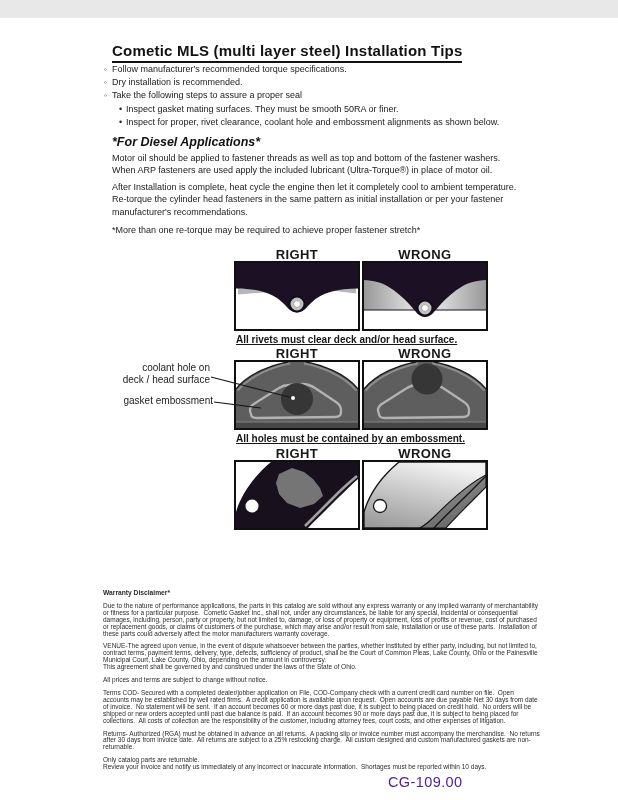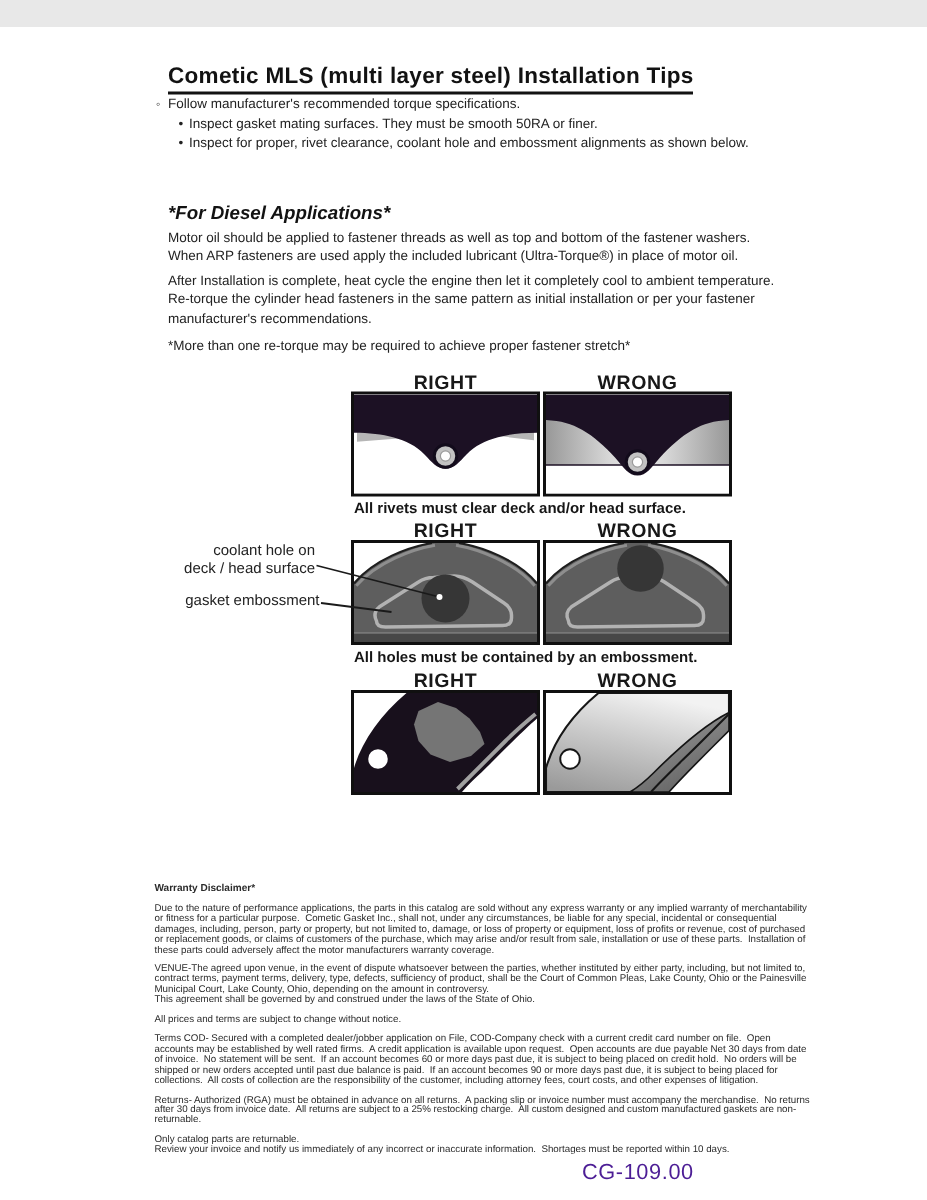--- a/index.html
+++ b/index.html
@@ -16,37 +16,39 @@
   .tips{left:104px;top:45px;font-size:9px;line-height:13.2px;color:#222;}
   .tip-row{white-space:nowrap;}
   .tip-marker{display:inline-block;width:8px;font-size:8px;vertical-align:top;}
   .sub{padding-left:15px;}
   .sub .tip-marker{width:7px;font-size:9px;}
   .diesel-heading{left:112px;top:117px;font-size:12.5px;font-weight:bold;color:#121212;font-style:italic;}
   .para{left:112px;font-size:9px;line-height:12.4px;width:412px;white-space:pre-wrap;color:#222;}
   .dw-label{width:126px;text-align:center;font-size:13px;font-weight:bold;letter-spacing:.4px;color:#181818;}
   .panel{width:122px;height:66px;border:2px solid #101010;background:#fff;}
   .panel svg{display:block;}
-  .caption{font-size:10px;font-weight:bold;color:#161616;white-space:pre-line;line-height:12px;}
+  .caption{font-size:10px;font-weight:bold;color:#161616;white-space:pre-line;line-height:12px;text-decoration:underline;}
   .ann{font-size:10px;color:#222;text-align:right;line-height:11.5px;}
   .leader{pointer-events:none;z-index:5;}
   .disclaimer{left:103px;top:572px;width:438px;font-size:6.5px;line-height:6.9px;color:#2b2b2b;}
   .disclaimer h4{margin:0 0 6px 0;font-size:6.7px;}
   .disclaimer p{margin:0 0 6px 0;white-space:pre-wrap;}
   .footer-code{left:388px;top:756px;font-size:14.5px;letter-spacing:.4px;color:#4c1d95;}
 </style>
 </head>
 <body>
 
 <div class="page">
 
   <div class="abs title">Cometic MLS (multi layer steel) Installation Tips</div>
 
   <div class="abs tips">
     <div class="tip-row"><span class="tip-marker">◦</span><span>Follow manufacturer's recommended torque specifications.</span></div>
+    <div class="tip-row"><span class="tip-marker">◦</span><span>Dry installation is recommended.</span></div>
+    <div class="tip-row"><span class="tip-marker">◦</span><span>Take the following steps to assure a proper seal</span></div>
     <div class="tip-row sub"><span class="tip-marker">•</span><span>Inspect gasket mating surfaces.  They must be smooth 50RA or finer.</span></div>
     <div class="tip-row sub"><span class="tip-marker">•</span><span>Inspect for proper, rivet clearance, coolant hole and embossment alignments as shown below.</span></div>
   </div>
 
   <div class="abs diesel-heading">*For Diesel Applications*</div>
   <div class="abs para" style="top:134px;">Motor oil should be applied to fastener threads as well as top and bottom of the fastener washers. When ARP fasteners are used apply the included lubricant (Ultra-Torque®) in place of motor oil.</div>
   <div class="abs para" style="top:163px;">After Installation is complete, heat cycle the engine then let it completely cool to ambient temperature. Re-torque the cylinder head fasteners in the same pattern as initial installation or per your fastener manufacturer's recommendations.</div>
   <div class="abs para" style="top:206px;">*More than one re-torque may be required to achieve proper fastener stretch*</div>
 
   <div class="abs dw-label" style="left:234px;top:229px;">RIGHT</div>

